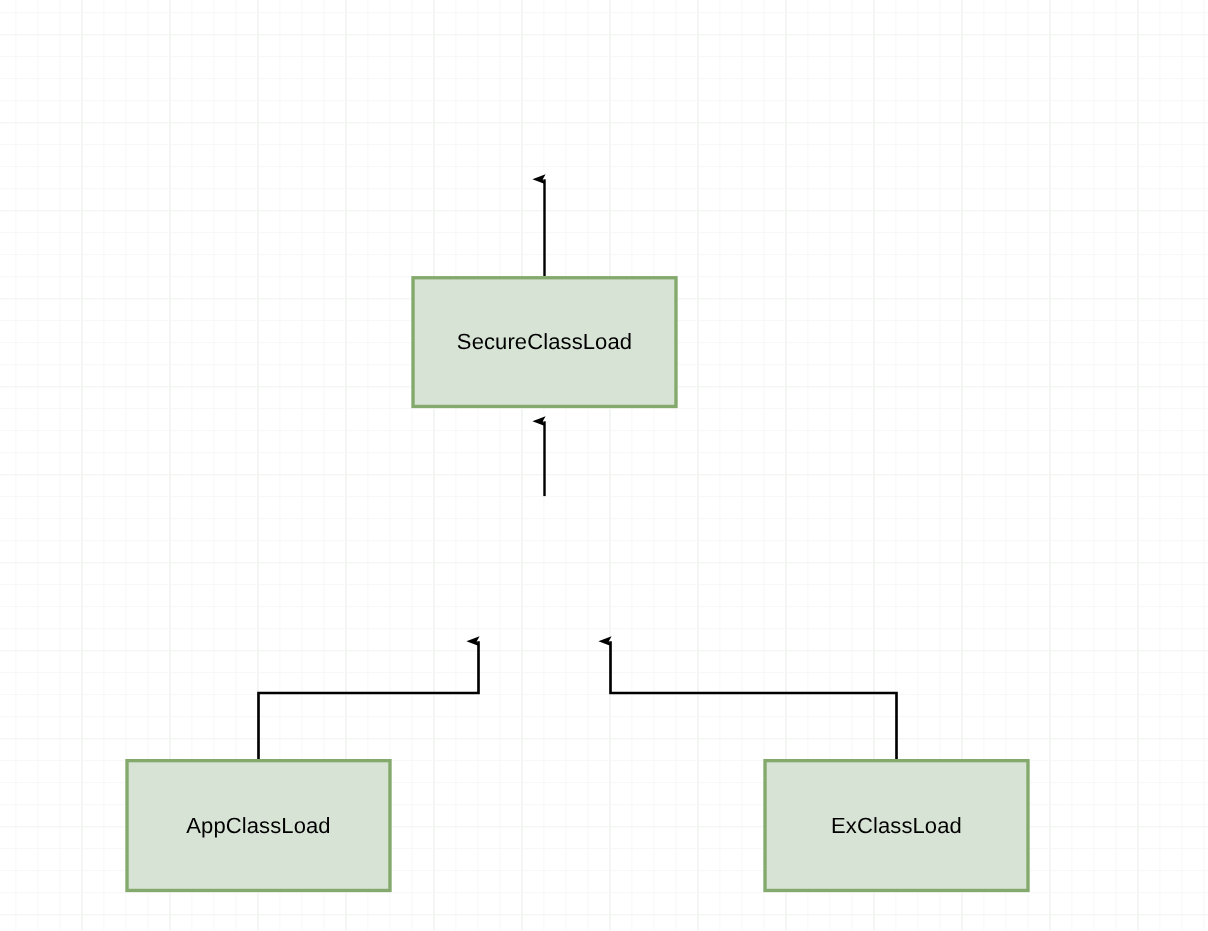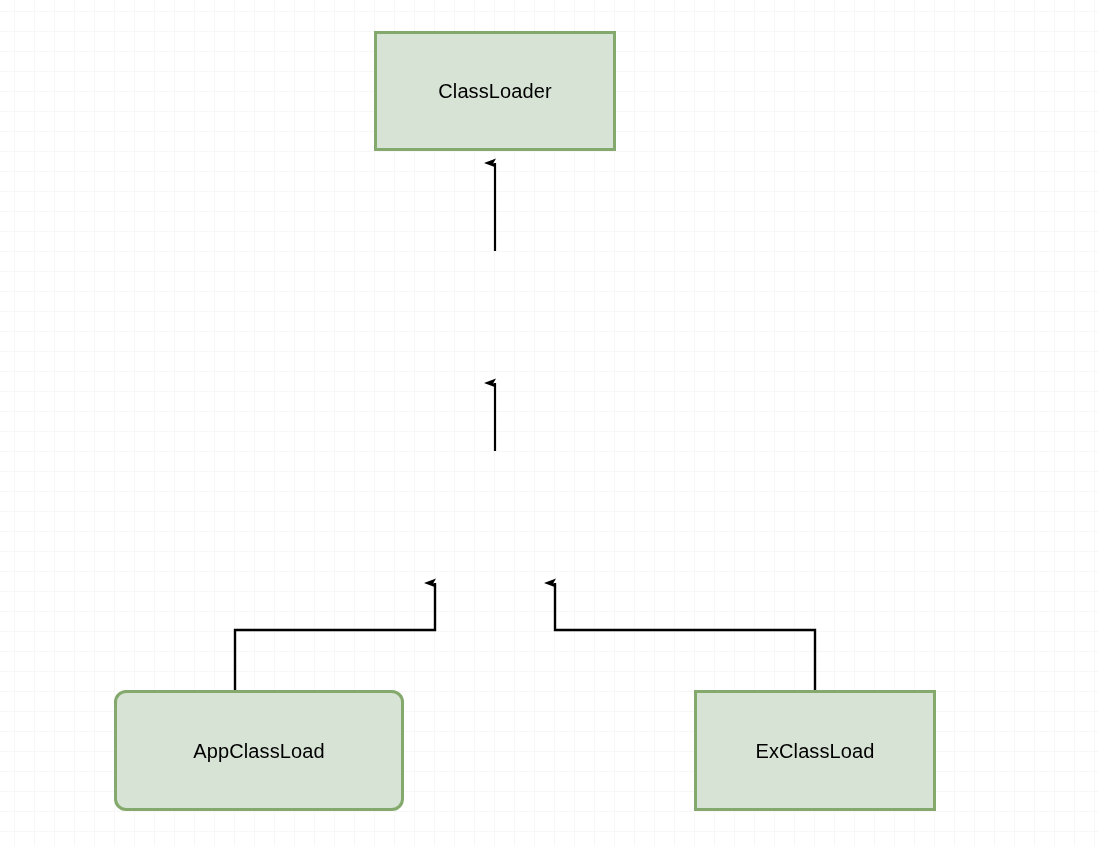--- a/index.html
+++ b/index.html
@@ -82,27 +82,27 @@
 
     <g>
       <polyline points="235,690 235,630 435,630 435,583" fill="none" stroke="#000000" stroke-width="2.4" stroke-linejoin="miter" marker-end="url(#arrowhead)"></polyline>
     </g>
 
     <g>
       <polyline points="815,690 815,630 555,630 555,583" fill="none" stroke="#000000" stroke-width="2.4" stroke-linejoin="miter" marker-end="url(#arrowhead)"></polyline>
     </g>
   </svg>
 
-  <div class="node" style="left:374px; top:31px; width:242px; height:120px;">
-    <span class="node-label">ClassLoader</span>
+
+  <div class="node" style="left:374px; top:251px; width:242px; height:120px;">
+    <span class="node-label">SecureClassLoad</span>
   </div>
 
 
-
-  <div class="node" style="left:114px; top:690px; width:290px; height:121px;border-radius:12px;">
+  <div class="node" style="left:114px; top:690px; width:242px; height:121px;">
     <span class="node-label">AppClassLoad</span>
   </div>
 
   <div class="node" style="left:694px; top:690px; width:242px; height:121px;">
     <span class="node-label">ExClassLoad</span>
   </div>
 
 </div>
 
 </body></html>

